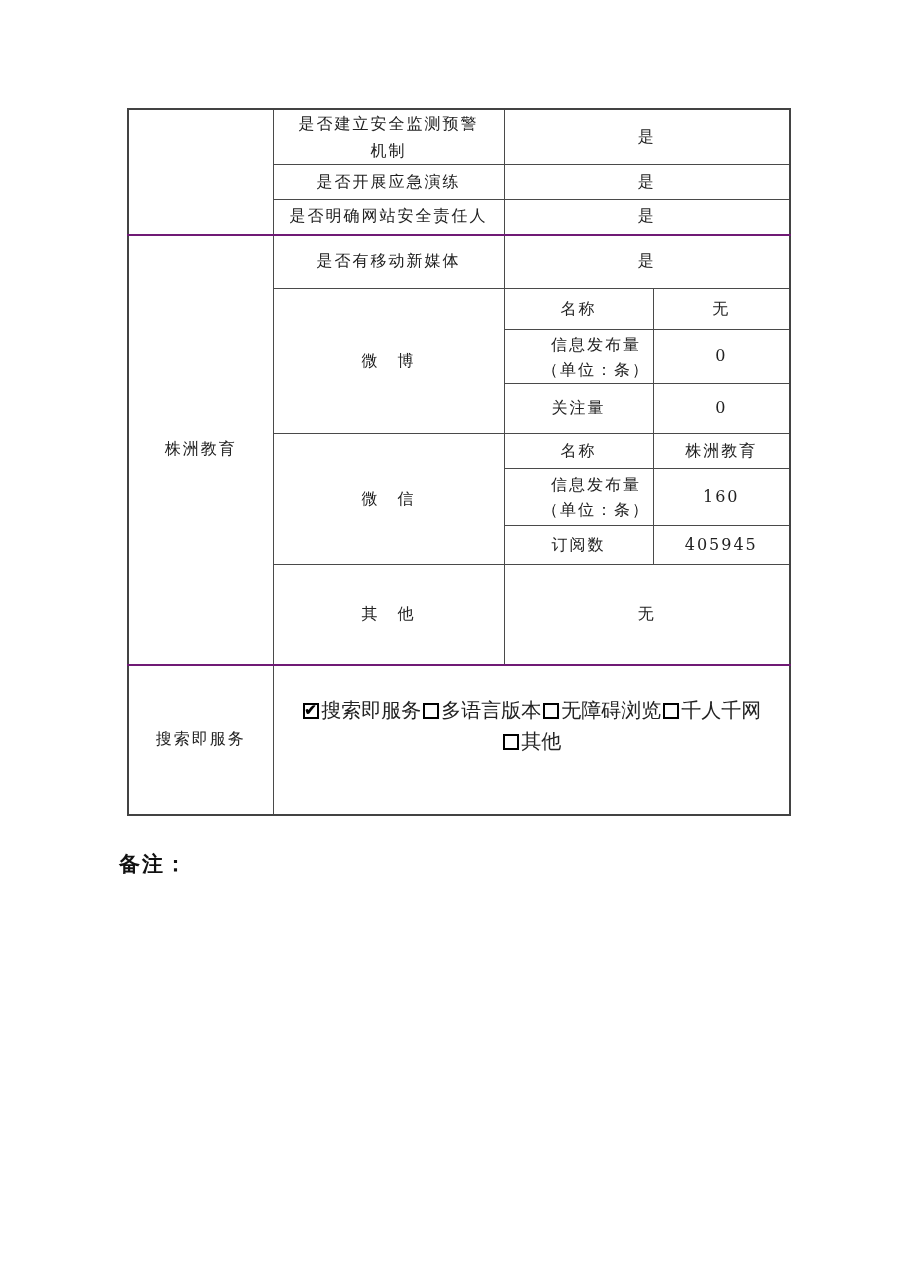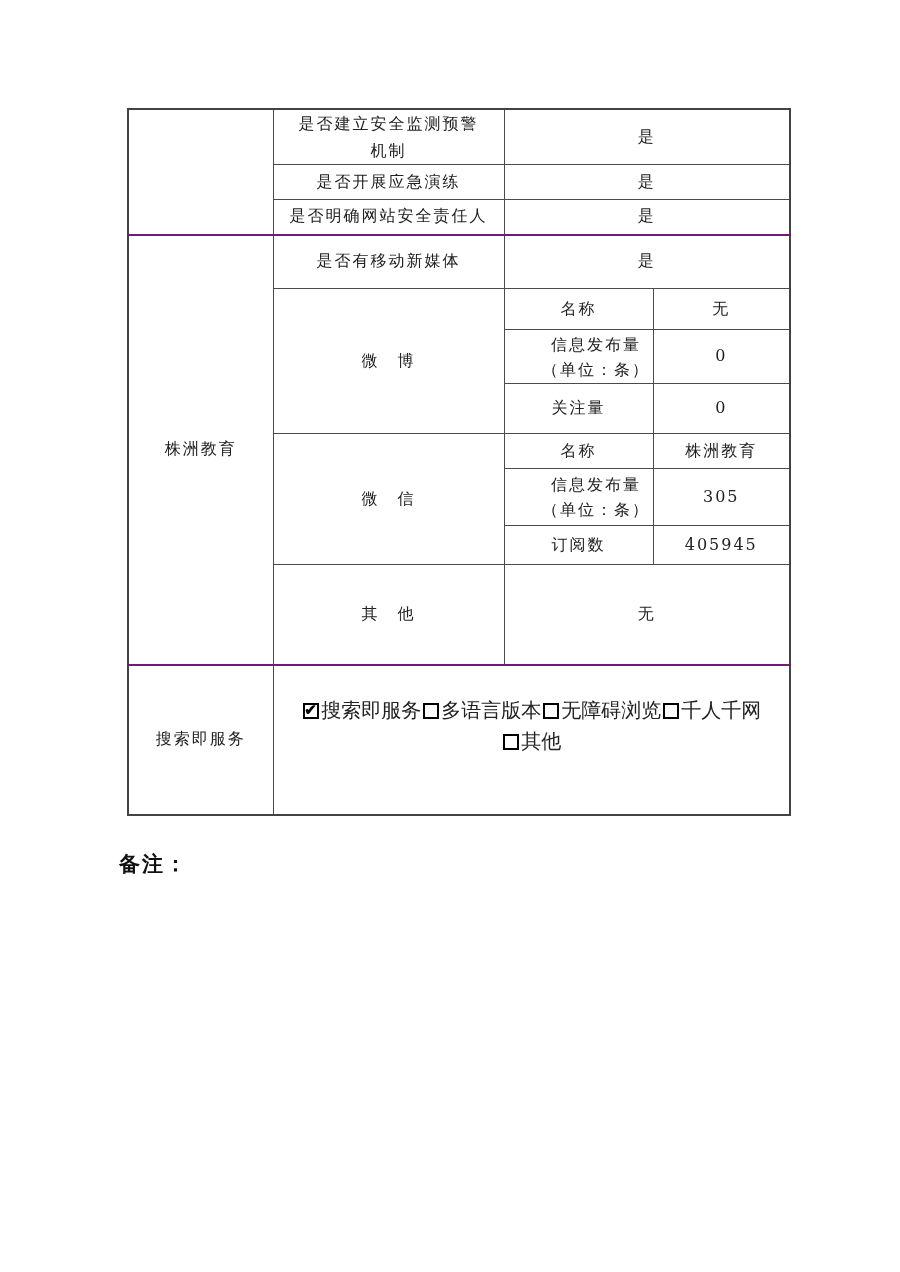--- a/index.html
+++ b/index.html
@@ -130,21 +130,21 @@
     <tr style="height:35px">
       <td rowspan="3">微　信</td>
       <td>名称</td>
       <td>株洲教育</td>
     </tr>
     <tr style="height:57px">
       <td class="two-line">
         <div>信息发布量</div>
         <div>（单位：条）</div>
       </td>
-      <td class="num">305</td>
+      <td class="num">160</td>
     </tr>
     <tr style="height:39px">
       <td>订阅数</td>
       <td class="num">405945</td>
     </tr>
     <tr style="height:100px">
       <td>其　他</td>
       <td colspan="2">无</td>
     </tr>
 

